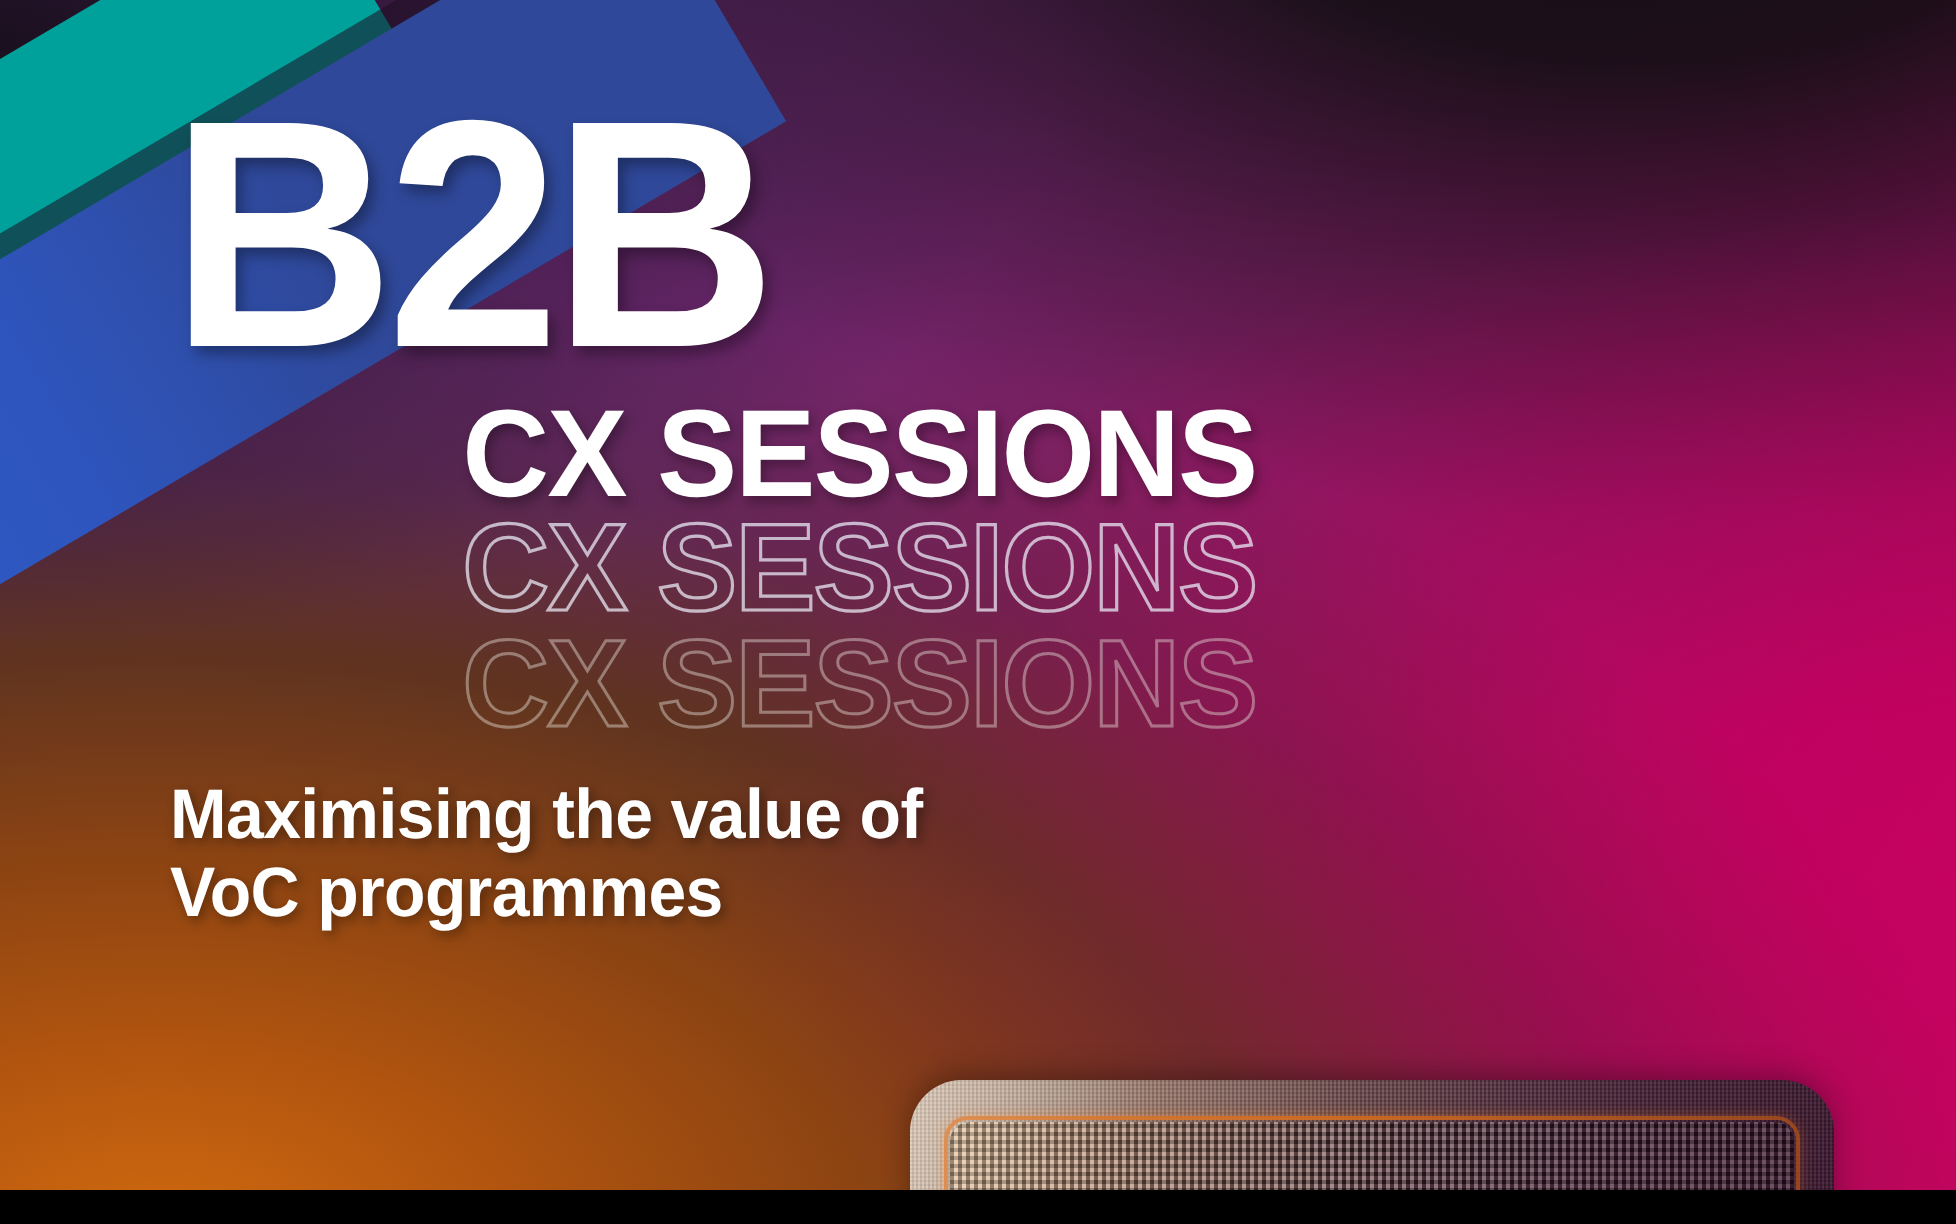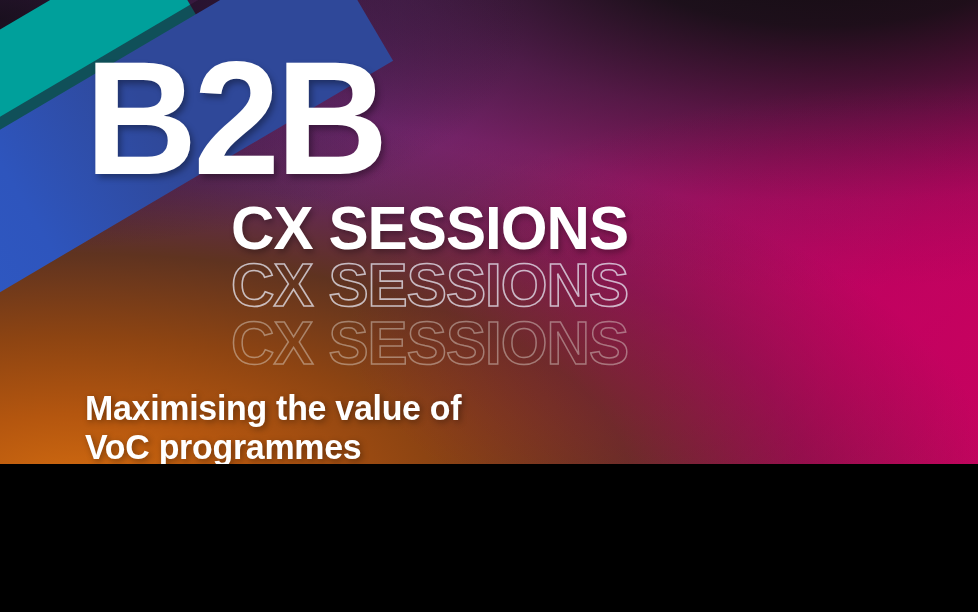--- a/index.html
+++ b/index.html
@@ -3,21 +3,21 @@
 <meta charset="utf-8">
 <style>
   html, body {
     margin: 0;
     padding: 0;
     background: #000;
   }
   #poster {
     position: relative;
     width: 978px;
-    height: 464px;
+    height: 595px;
     overflow: hidden;
     font-family: "Liberation Sans", sans-serif;
     background: #3b1240;
   }
 
   
   .bg-base {
     position: absolute;
     inset: 0;
     background:

